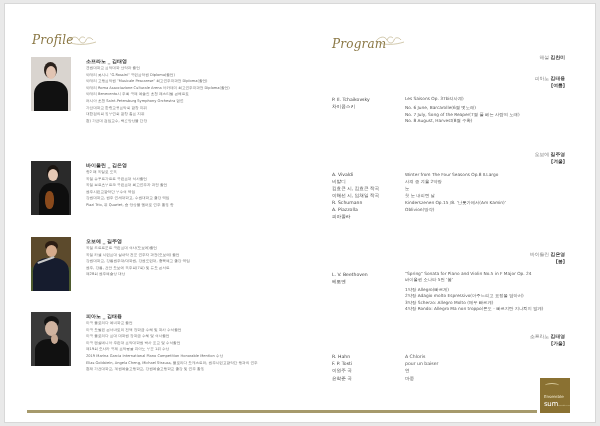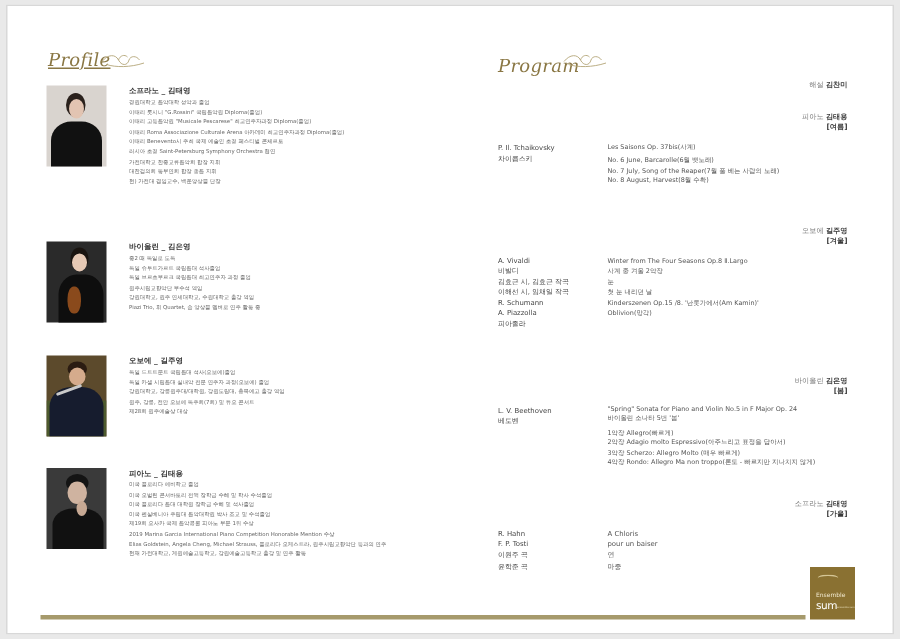--- a/index.html
+++ b/index.html
@@ -51,21 +51,21 @@
     .logo .deco { position: absolute; left: 5px; top: 5px; width: 14px; height: 5px; border-top: 1px solid #e8dcb0; border-radius: 50% 50% 0 0; opacity: 0.8;}
     .logo .l1 { position: absolute; left: 4px; top: 16px; font-size: 4px; color: #f2ead0; }
     .logo .l2 { position: absolute; left: 4px; top: 22px; font-size: 7px; color: #fff; letter-spacing: -0.3px; }
     .logo .l3 { position: absolute; left: 18px; top: 27px; font-size: 1.6px; color: #e7dcb6; }
   </style>
 </head>
 <body>
 
 <div class="page">
 
-  <div class="section-title" style="left:27px; top:29px;text-decoration:underline;">Profile</div>
+  <div class="section-title" style="left:27px; top:29px;">Profile</div>
   <svg class="flourish" style="left:62px; top:31px;" width="30" height="12" viewBox="0 0 30 12">
     <path d="M1 6 C5 1, 10 1, 12 5 C14 9, 18 9, 19 5 C20 2, 24 2, 26 5 M12 5 C13 2, 16 1, 18 3 M4 8 C10 10, 20 10, 29 7" fill="none" stroke="#b3a577" stroke-width="0.6"></path>
   </svg>
 
   <div class="section-title" style="left:327px; top:33px;">Program</div>
   <svg class="flourish" style="left:370px; top:31px;" width="30" height="12" viewBox="0 0 30 12">
     <path d="M1 6 C5 1, 10 1, 12 5 C14 9, 18 9, 19 5 C20 2, 24 2, 26 5 M12 5 C13 2, 16 1, 18 3 M4 8 C10 10, 20 10, 29 7" fill="none" stroke="#b3a577" stroke-width="0.6"></path>
   </svg>
 
   <div class="profile-entry" style="top:53px;">

